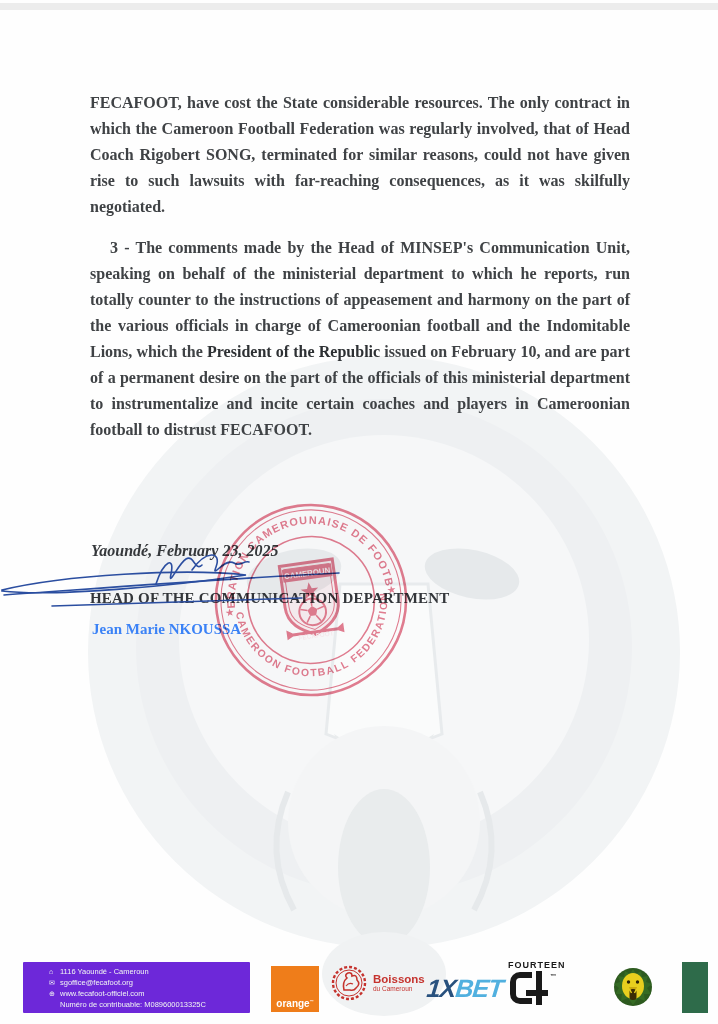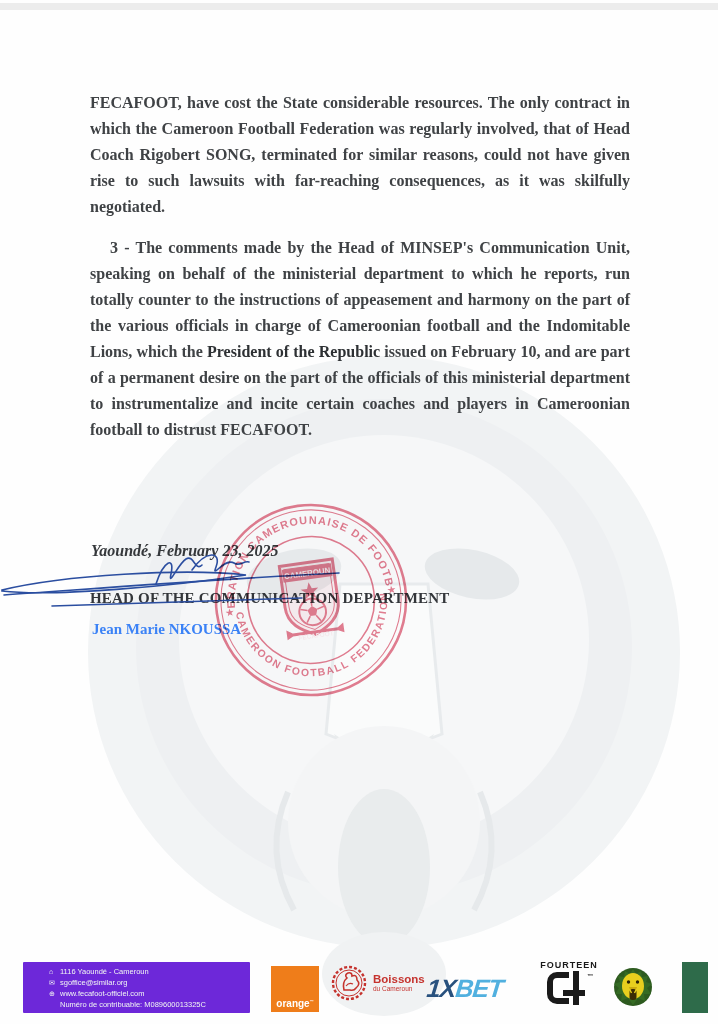--- a/index.html
+++ b/index.html
@@ -58,21 +58,21 @@
   .boissons .t1{font-size:11.5px;font-weight:bold;}
   .boissons .t2{font-size:6.5px;margin-top:1px;}
   .onexbet{
     position:absolute;left:427px;top:974px;
     font-family:"Liberation Sans",sans-serif;font-style:italic;font-weight:900;
     font-size:25px;letter-spacing:-1px;transform:skewX(-6deg);
   }
   .onexbet .x1{color:#28517e;}
   .onexbet .x2{color:#51b0df;}
   .fourteen{
-    position:absolute;left:536px;top:960px;width:66px;text-align:center;
+    position:absolute;left:508px;top:960px;width:66px;
     font-family:"Liberation Sans",sans-serif;color:#1a1a1a;
   }
   .fourteen .word{font-size:9px;font-weight:bold;letter-spacing:1px;}
   .lion-logo{position:absolute;left:611px;top:965px;}
   .green-bar{position:absolute;left:682px;top:962px;width:26px;height:51px;background:#2e6b4a;}
 </style>
 </head>
 <body>
 
 <div id="page">
@@ -149,21 +149,21 @@
     </g>
   </svg>
 
   <div class="contact-box">
     <div class="contact-line">
       <span class="ic">⌂</span>
       <span>1116 Yaoundé - Cameroun</span>
     </div>
     <div class="contact-line">
       <span class="ic">✉</span>
-      <span>sgoffice@similar.org</span>
+      <span>sgoffice@fecafoot.org</span>
     </div>
     <div class="contact-line">
       <span class="ic">⊕</span>
       <span>www.fecafoot-officiel.com</span>
     </div>
     <div class="contact-line no-icon">
       <span>Numéro de contribuable: M089600013325C</span>
     </div>
   </div>
 

